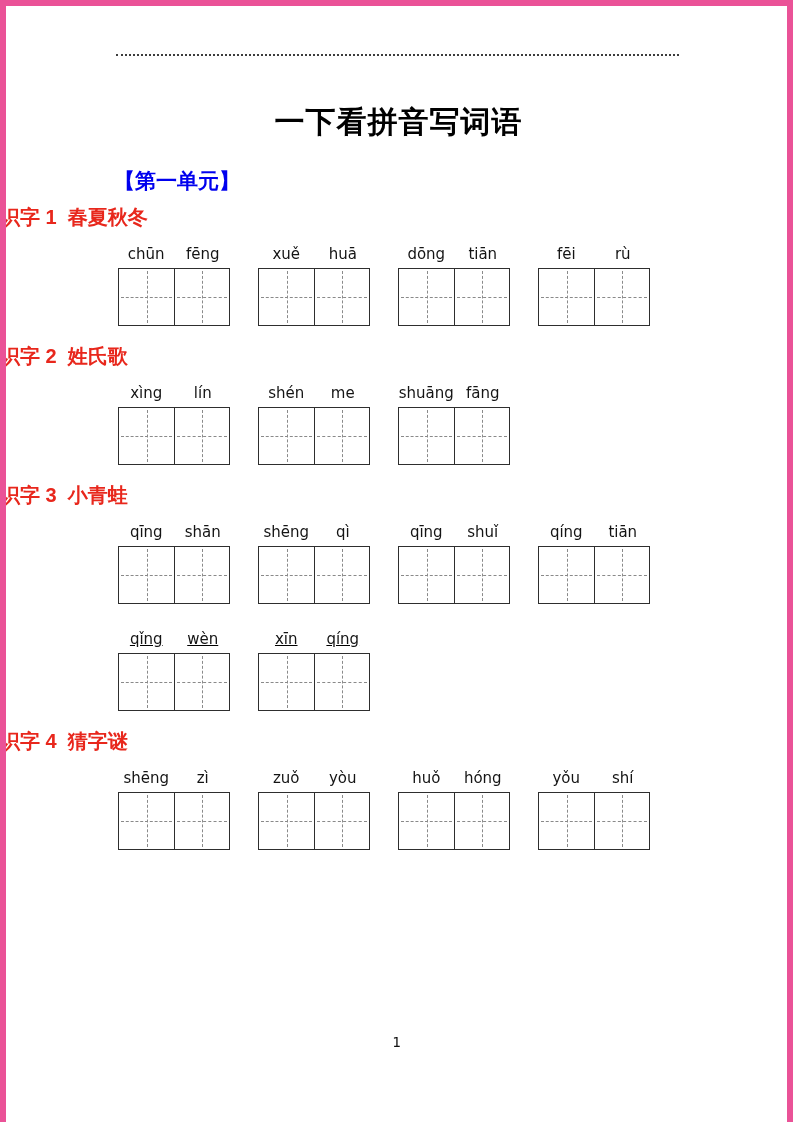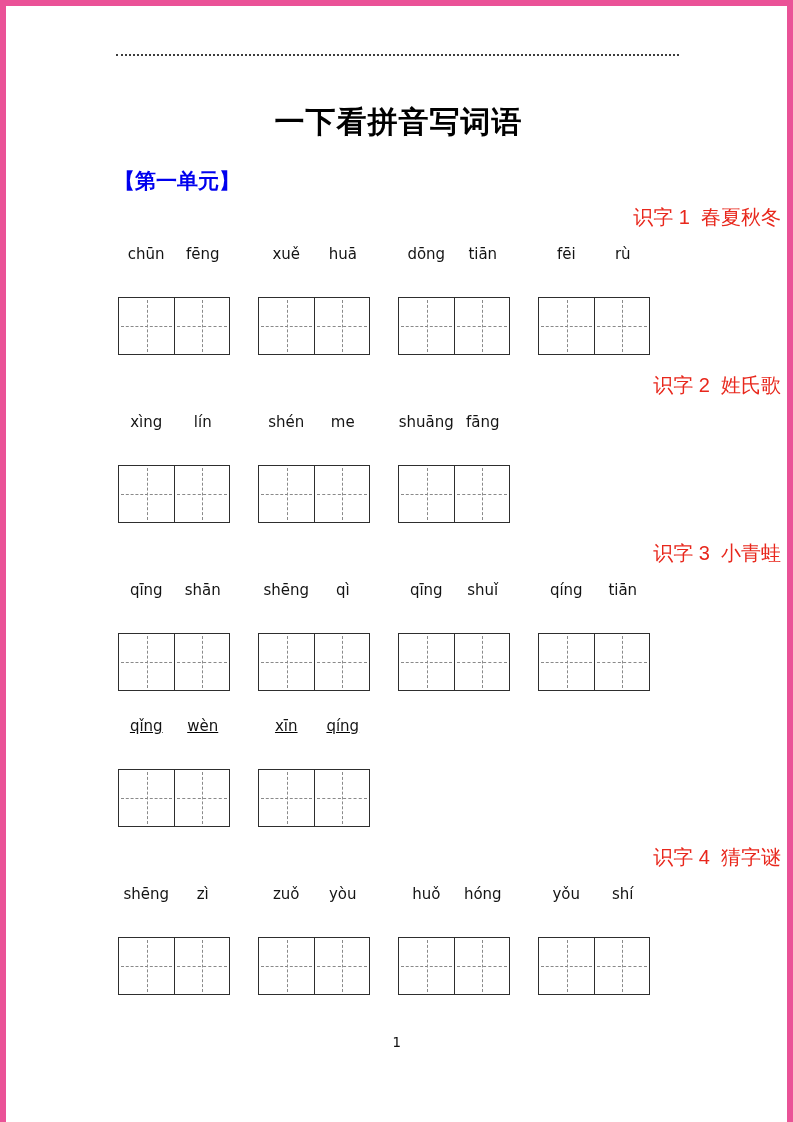--- a/index.html
+++ b/index.html
@@ -47,35 +47,35 @@
     margin: 28px 0 0 114px;
     font-size: 21px;
     line-height: 25px;
     font-weight: bold;
     color: var(--unit-blue);
   }
   .lessons { }
   .lesson + .lesson { margin-top: 18px; }
   .lesson-title {
     margin: 12px 12px 0 0;
-    text-align: right;
+    text-align: left;
     font-size: 20px;
     line-height: 24px;
-    font-weight: normal;
+    font-weight: bold;
     color: var(--lesson-red);
     white-space: pre;
   }
   .word-row {
     display: flex;
     gap: 27px;
     margin: 16px 0 0 118px;
   }
   .word-row + .word-row { margin-top: 26px; text-decoration: underline; }
   .word-row.word-row-wide-gap { margin-top: 48px; }
-  .word-group { display: flex; flex-direction: column; gap: 29px; }
+  .word-group { display: flex; flex-direction: column; }
   .pinyin-row {
     display: flex;
     margin-bottom: 4px;
     height: 19px;
   }
   .pinyin {
     width: 56.5px;
     text-align: center;
     font-size: 15px;
     line-height: 19px;

